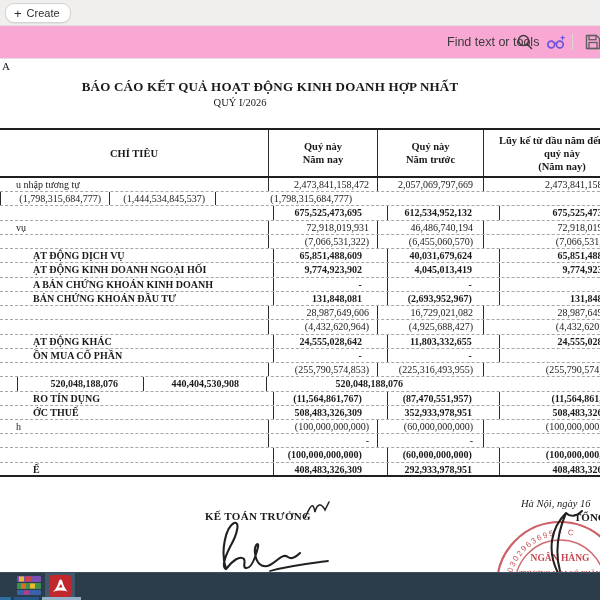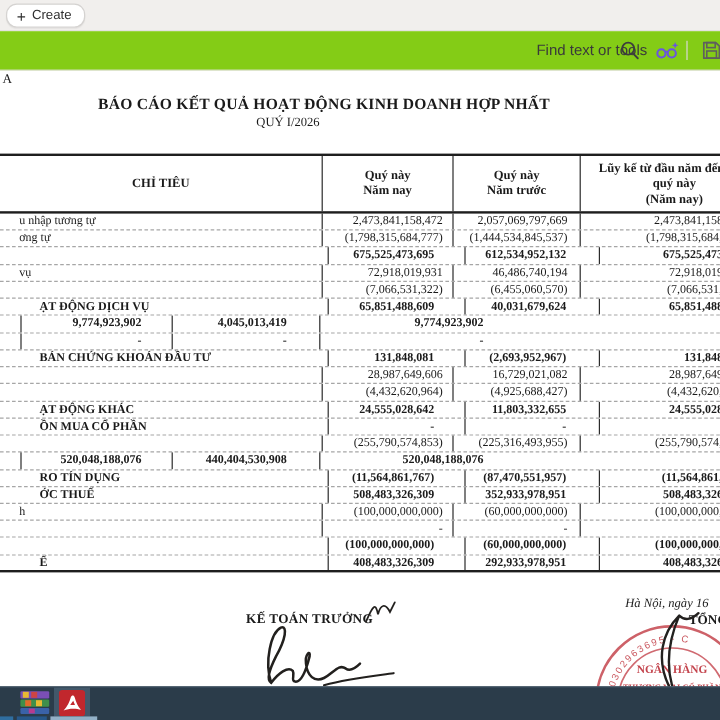--- a/index.html
+++ b/index.html
@@ -10,21 +10,21 @@
   
   .topbar{position:absolute;left:0;top:0;width:600px;height:26px;background:#f1efed;
           border-bottom:1px solid #e3e1df;}
   .create-btn{position:absolute;left:5px;top:3px;height:20px;padding:0 10px 0 8px;
           background:#fff;border:1px solid #d5d3d1;border-radius:9px;display:flex;
           align-items:center;gap:5px;font-size:11px;color:#2e2e2e;
           box-shadow:0 1px 1px rgba(0,0,0,.06);}
   .plus{font-size:13px;line-height:1;color:#2e2e2e;}
 
   
-  .toolbar2{position:absolute;left:0;top:26px;width:600px;height:33px;background:#84cc16;
+  .toolbar2{position:absolute;left:0;top:26px;width:600px;height:33px;background:#f9a8d4;
           border-bottom:1px solid #e4e2e0;}
   .find-label{position:absolute;left:447px;top:9px;font-size:12.5px;color:#3a3a3a;}
   .icon-btn{position:absolute;top:7px;width:18px;height:18px;}
   .divider-v{position:absolute;left:572px;top:8px;width:1px;height:16px;background:#dad8d6;}
 
   
   .doc{position:absolute;left:0;top:59px;width:600px;height:513px;background:#fff;
        overflow:hidden;color:#1a1a1a;font-family:"Liberation Serif",serif;}
   .letterhead-frag{position:absolute;left:2px;top:1px;font-size:11px;}
   .doc-title{position:absolute;left:0;top:20px;width:540px;text-align:center;
@@ -123,21 +123,20 @@
       </div>
     </div>
     <div>
         <div class="trow">
           <div class="cell c1">u nhập tương tự</div>
           <div class="cell c2">2,473,841,158,472</div>
           <div class="cell c3">2,057,069,797,669</div>
           <div class="cell c4">2,473,841,158,472</div>
         </div>
         <div class="trow">
-          <div class="cell c1">ơng tự</div>
           <div class="cell c2">(1,798,315,684,777)</div>
           <div class="cell c3">(1,444,534,845,537)</div>
           <div class="cell c4">(1,798,315,684,777)</div>
         </div>
         <div class="trow bold">
           <div class="cell c1"></div>
           <div class="cell c2">675,525,473,695</div>
           <div class="cell c3">612,534,952,132</div>
           <div class="cell c4">675,525,473,695</div>
         </div>
@@ -153,25 +152,27 @@
           <div class="cell c3">(6,455,060,570)</div>
           <div class="cell c4">(7,066,531,322)</div>
         </div>
         <div class="trow bold">
           <div class="cell c1">ẠT ĐỘNG DỊCH VỤ</div>
           <div class="cell c2">65,851,488,609</div>
           <div class="cell c3">40,031,679,624</div>
           <div class="cell c4">65,851,488,609</div>
         </div>
         <div class="trow bold">
+          <div class="cell c1">ẠT ĐỘNG KINH DOANH NGOẠI HỐI</div>
           <div class="cell c2">9,774,923,902</div>
           <div class="cell c3">4,045,013,419</div>
           <div class="cell c4">9,774,923,902</div>
         </div>
         <div class="trow bold">
+          <div class="cell c1">A BÁN CHỨNG KHOÁN KINH DOANH</div>
           <div class="cell c2">-</div>
           <div class="cell c3">-</div>
           <div class="cell c4">-</div>
         </div>
         <div class="trow bold">
           <div class="cell c1">BÁN CHỨNG KHOÁN ĐẦU TƯ</div>
           <div class="cell c2">131,848,081</div>
           <div class="cell c3">(2,693,952,967)</div>
           <div class="cell c4">131,848,081</div>
         </div>

